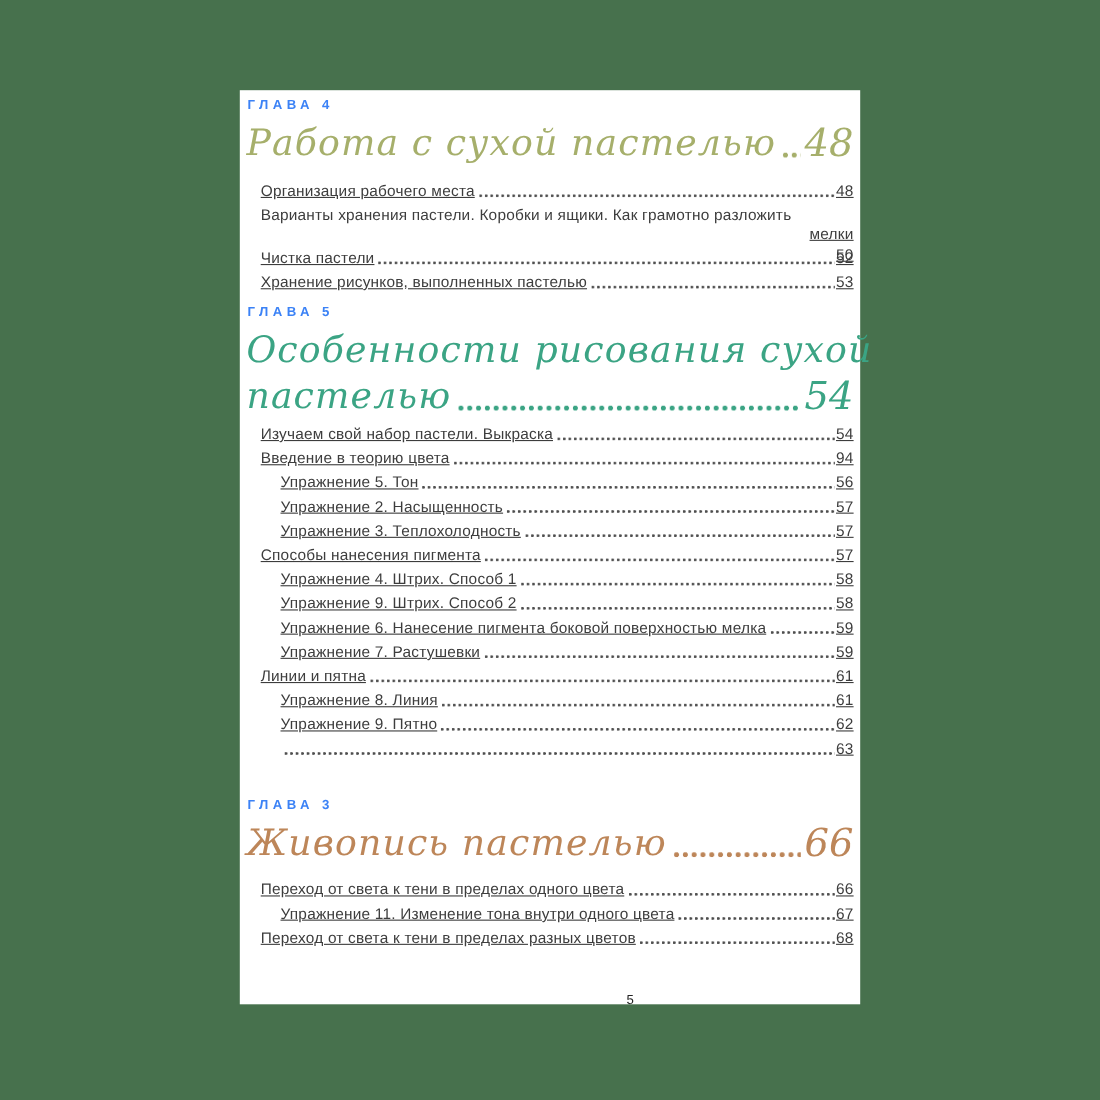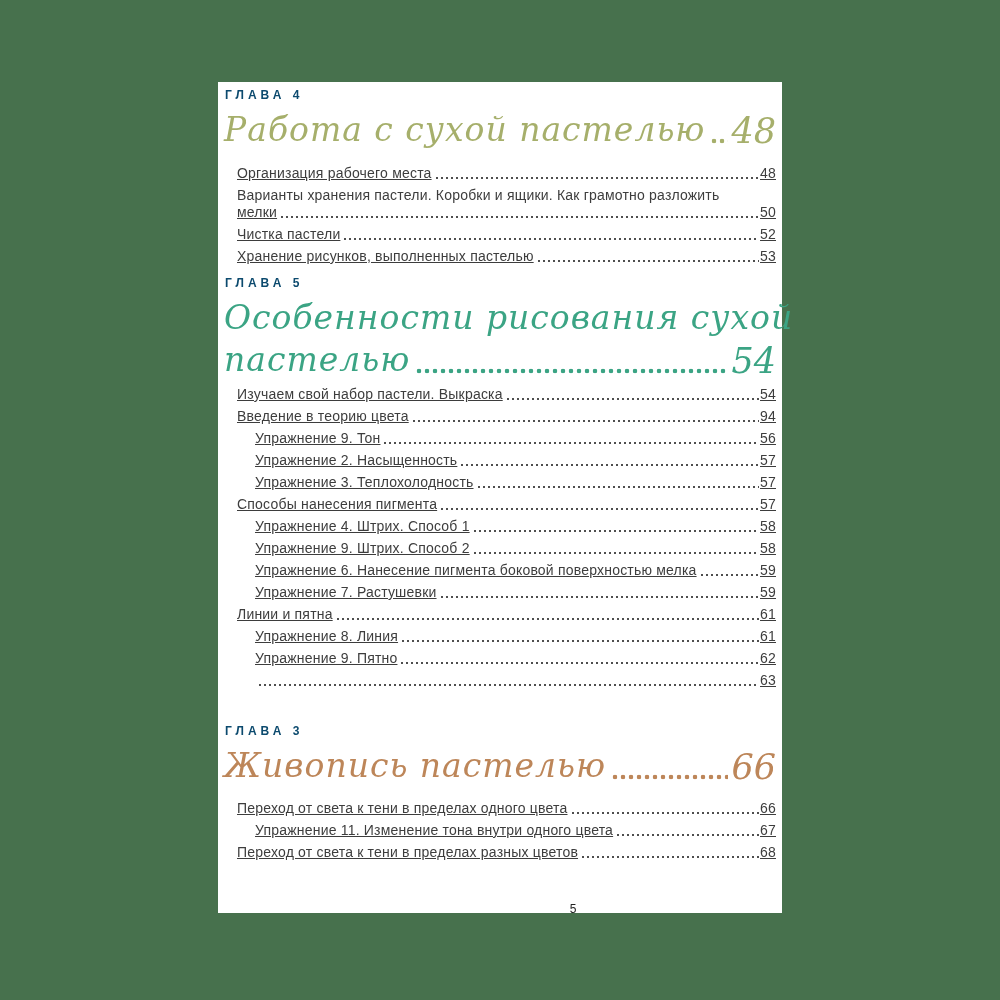--- a/index.html
+++ b/index.html
@@ -1,34 +1,34 @@
 <!DOCTYPE html>
 <html><head>
 <meta charset="utf-8">
 <style>
   html,body{margin:0;padding:0;}
   .bg{position:relative;width:1000px;height:1000px;background:#47714d;overflow:hidden;
       font-family:"Liberation Sans",sans-serif;}
   .sheet{position:absolute;left:218px;top:82px;width:564px;height:831px;background:#ffffff;}
   .chapter{position:absolute;left:0;right:0;padding:0 6px 0 5px;box-sizing:border-box;}
   .chapter-label{font:700 12px/16px "Liberation Sans",sans-serif;letter-spacing:4px;
-      color:#0c4a6e;padding-top:2px;margin-left:2px;}
+      color:#3b82f6;padding-top:2px;margin-left:2px;}
   .chapter-title{margin:6px 0 0 1px;font-family:"DejaVu Serif",serif;font-style:italic;
       font-size:33px;line-height:42px;color:var(--accent);letter-spacing:1px;}
   .title-line{white-space:nowrap;}
   .title-row{display:flex;align-items:flex-end;}
   .title-text{white-space:nowrap;}
   .title-page{font-size:35px;line-height:40px;letter-spacing:0;}
   .c0 .items{margin-top:9px;}
   .c1 .items{margin-top:0;}
   .c2 .items{margin-top:8px;}
   .toc-row,.toc-line{display:flex;align-items:flex-end;height:22px;
       font:14px/17px "Liberation Sans",sans-serif;color:#3d3d3d;letter-spacing:0.2px;
       margin-left:14px;}
-  .toc-row.cont{height:17px;}
+  .toc-row.cont{height:17px;flex-direction:column;}
   .indent1{margin-left:32px;}
   .toc-text,.toc-page{white-space:nowrap;text-decoration:underline;}
   .leader{flex:1 1 auto;min-width:10px;height:4px;margin:0 1px 2px 3px;
       background:radial-gradient(circle at 2px 2px,#4e4e4e 1.05px,transparent 1.45px)
       left bottom/5px 4px repeat-x;}
   .title-leader{flex:1 1 auto;min-width:14px;height:6px;margin:0 3px 7px 6px;
       background:radial-gradient(circle at 3px 3px,var(--accent) 2px,transparent 2.6px)
       left bottom/8px 6px repeat-x;}
   .page-num{position:absolute;left:347px;top:820px;width:16px;text-align:center;
       font:12px/14px "Liberation Sans",sans-serif;color:#222222;}
@@ -87,21 +87,21 @@
             <span class="toc-text">Изучаем свой набор пастели. Выкраска</span>
             <span class="leader"></span>
             <span class="toc-page">54</span>
           </div>
           <div class="toc-row">
             <span class="toc-text">Введение в теорию цвета</span>
             <span class="leader"></span>
             <span class="toc-page">94</span>
           </div>
           <div class="toc-row indent1">
-            <span class="toc-text">Упражнение 9. Тон</span>
+            <span class="toc-text">Упражнение 5. Тон</span>
             <span class="leader"></span>
             <span class="toc-page">56</span>
           </div>
           <div class="toc-row indent1">
             <span class="toc-text">Упражнение 2. Насыщенность</span>
             <span class="leader"></span>
             <span class="toc-page">57</span>
           </div>
           <div class="toc-row indent1">
             <span class="toc-text">Упражнение 3. Теплохолодность</span>

